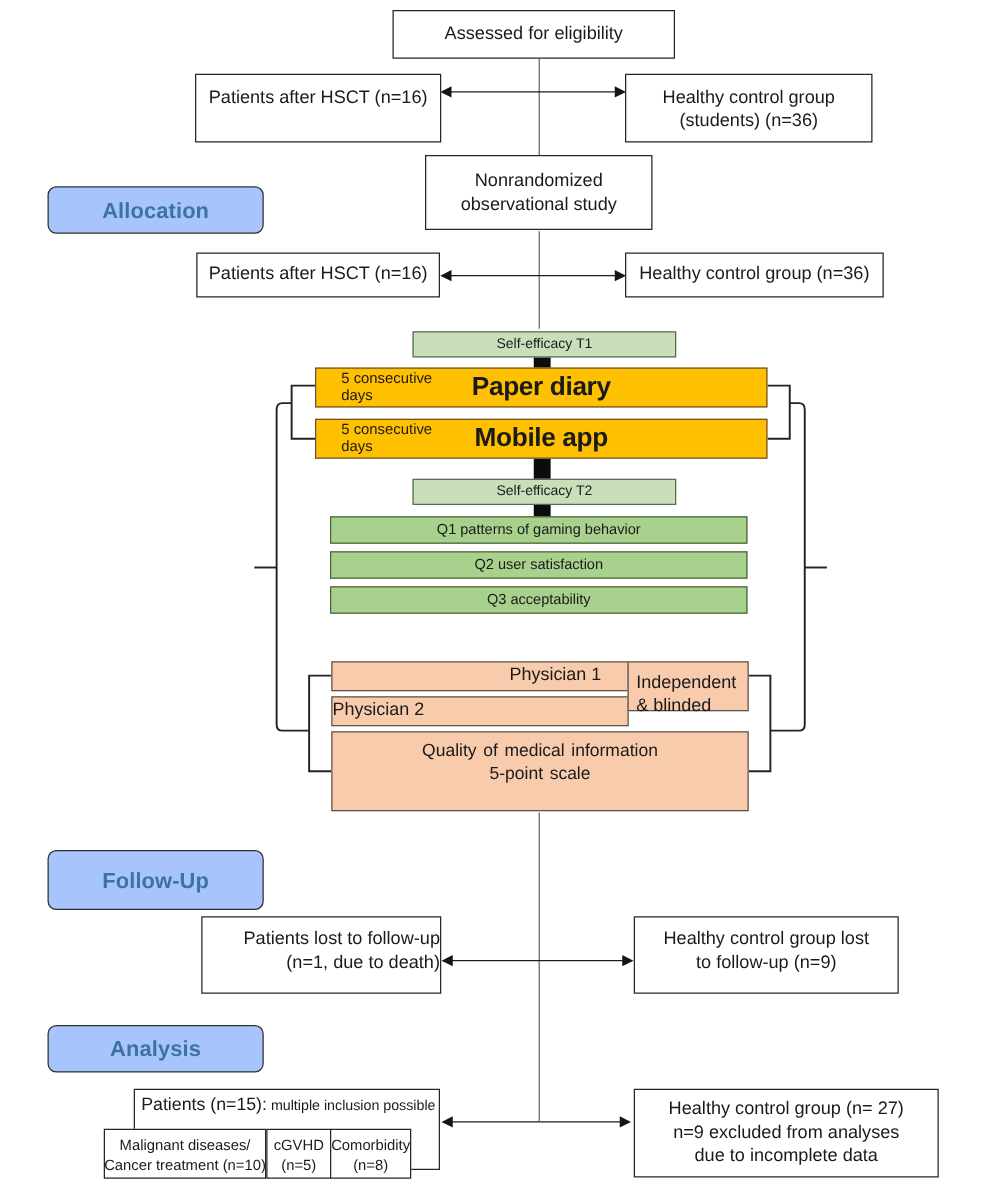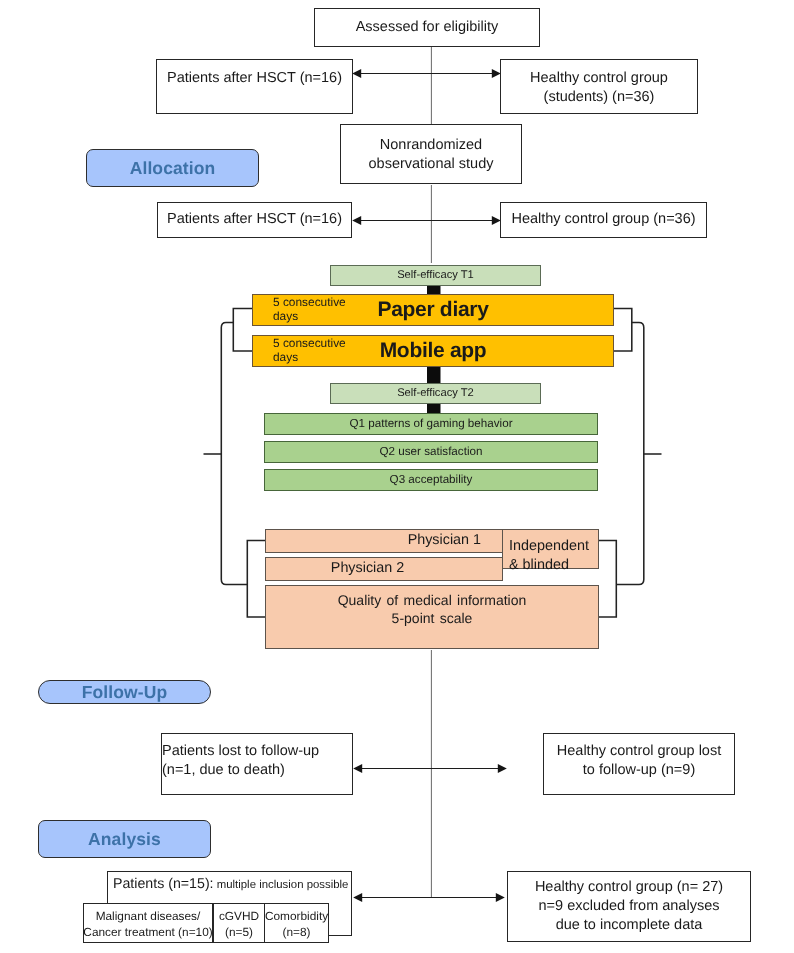--- a/index.html
+++ b/index.html
@@ -70,22 +70,22 @@
       <path d="M643.8 454 L661.5 454"></path>
     </g>
 
     <g fill="#0c0c0c">
       <rect x="427" y="284" width="13.5" height="11"></rect>
       <rect x="427" y="366" width="13.5" height="18"></rect>
       <rect x="427" y="403" width="13.5" height="12"></rect>
     </g>
   </svg>
 
-  <div class="abs badge ctr" style="left:38px;top:149px;width:173px;height:38px;margin-left:48px;">Allocation</div>
-  <div class="abs badge ctr" style="left:38px;top:680px;width:173px;height:24px;border-radius:15px;">Follow-Up</div>
+  <div class="abs badge ctr" style="left:38px;top:149px;width:173px;height:38px;">Allocation</div>
+  <div class="abs badge ctr" style="left:38px;top:680px;width:173px;height:48px;">Follow-Up</div>
   <div class="abs badge ctr" style="left:38px;top:820px;width:173px;height:38px;">Analysis</div>
 
   <div class="abs box" style="left:314px;top:8px;width:226px;height:39px;">
     <div class="lbl ctr" style="height:100%;">Assessed for eligibility</div>
   </div>
 
   <div class="abs box" style="left:156px;top:59px;width:197px;height:55px;">
     <div class="abs lbl" style="left:0;top:9px;width:100%;text-align:center;">Patients after HSCT (n=16)</div>
   </div>
 
@@ -142,41 +142,41 @@
     <span>Q2 user satisfaction</span>
   </div>
   <div class="abs box ctr barlbl" style="left:264px;top:469px;width:334px;height:22px;background:#a9d18e;border-color:#47663a;">
     <span>Q3 acceptability</span>
   </div>
 
   <div class="abs box" style="left:265px;top:529px;width:238px;height:24px;background:#f8cbad;border-color:#5d544c;">
     <div class="abs physlbl" style="left:0;top:1px;width:100%;text-align:right;padding-right:33px;margin-left:12px;">Physician 1</div>
   </div>
   <div class="abs box" style="left:265px;top:557px;width:238px;height:24px;background:#f8cbad;border-color:#5d544c;">
-    <div class="abs physlbl" style="left:0;top:1px;width:100%;text-align:center;padding-right:33px;">Physician 2</div>
+    <div class="abs physlbl" style="left:0;top:1px;width:100%;text-align:left;padding-right:33px;">Physician 2</div>
   </div>
   <div class="abs box indeplbl" style="left:502px;top:529px;width:97px;height:40px;background:#f8cbad;border-color:#5d544c;
               padding-left:6px;padding-top:7px;">
     <div>Independent</div>
     <div>&amp; blinded</div>
   </div>
   <div class="abs box" style="left:265px;top:585px;width:334px;height:64px;background:#f8cbad;border-color:#5d544c;">
     <div class="abs qualitylbl" style="left:0;top:5px;width:100%;text-align:center;">
       <div>Quality of medical information</div>
       <div>5-point scale</div>
     </div>
   </div>
 
   <div class="abs box" style="left:161px;top:733px;width:192px;height:62px;">
-    <div class="lbl" style="padding-top:8px;text-align:left;">
+    <div class="lbl" style="padding-top:8px;text-align:right;">
       <div>Patients lost to follow-up</div>
       <div>(n=1, due to death)</div>
     </div>
   </div>
-  <div class="abs box" style="left:507px;top:733px;width:192px;height:62px;margin-left:36px;">
+  <div class="abs box" style="left:507px;top:733px;width:212px;height:62px;">
     <div class="lbl" style="padding-top:8px;text-align:center;">
       <div>Healthy control group lost</div>
       <div>to follow-up (n=9)</div>
     </div>
   </div>
 
   <div class="abs box" style="left:107px;top:871px;width:245px;height:65px;">
     <div class="abs" style="left:5px;top:3px;white-space:nowrap;">
       <span style="font-size:14.2px;margin-top:16px;">Patients (n=15):</span><span style="font-size:11.4px;"> multiple inclusion possible</span>
     </div>

